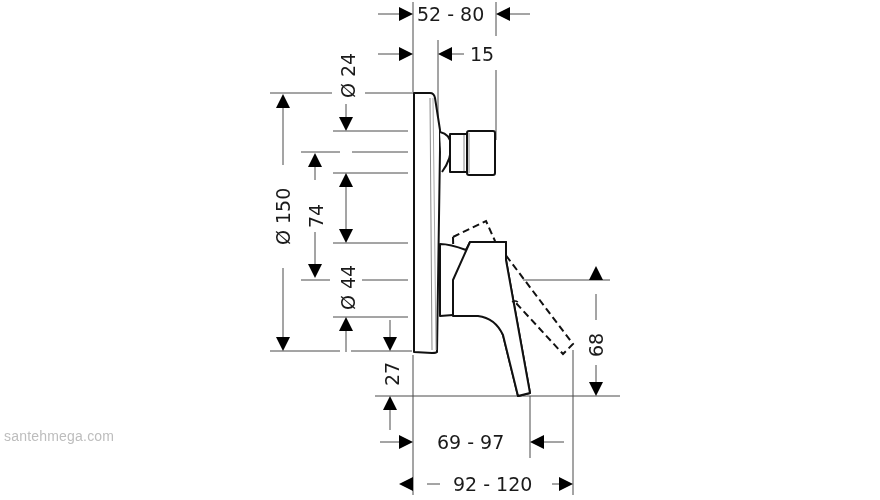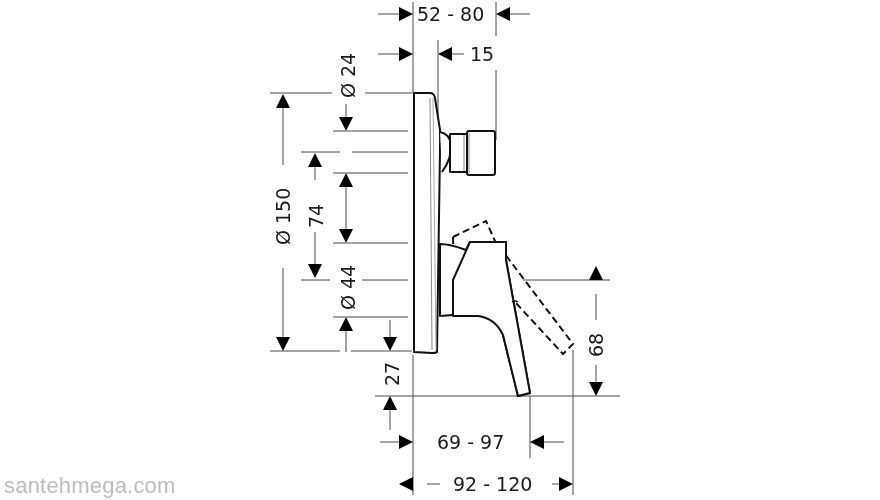--- a/index.html
+++ b/index.html
@@ -1,21 +1,21 @@
 <!DOCTYPE html>
 <html><head>
   <meta charset="utf-8">
   <style>
     html, body { margin: 0; padding: 0; background: #ffffff; }
     body { width: 880px; height: 500px; position: relative; overflow: hidden; }
     .drawing { position: absolute; left: 0; top: 0; width: 880px; height: 500px; }
     .dim-label { font-family: "DejaVu Sans", sans-serif; font-size: 19px; fill: #1a1a1a; }
     .watermark {
-      position: absolute; left: 4px; top: 473px;
-      font-family: "Liberation Sans", sans-serif; font-size: 22px; color: #bdbdbd;
+      position: absolute; left: 4px; top: 428px;
+      font-family: "Liberation Sans", sans-serif; font-size: 14px; color: #bdbdbd;
       letter-spacing: 0.2px;
     }
     .thin { stroke: #4a4a4a; stroke-width: 1; fill: none; }
     .body { stroke: #111; stroke-width: 2; fill: #fff; stroke-linejoin: round; }
     .dash { stroke: #111; stroke-width: 2; fill: none; stroke-dasharray: 7 4; }
     .arrow { fill: #000; }
   </style>
 </head>
 <body>
 

